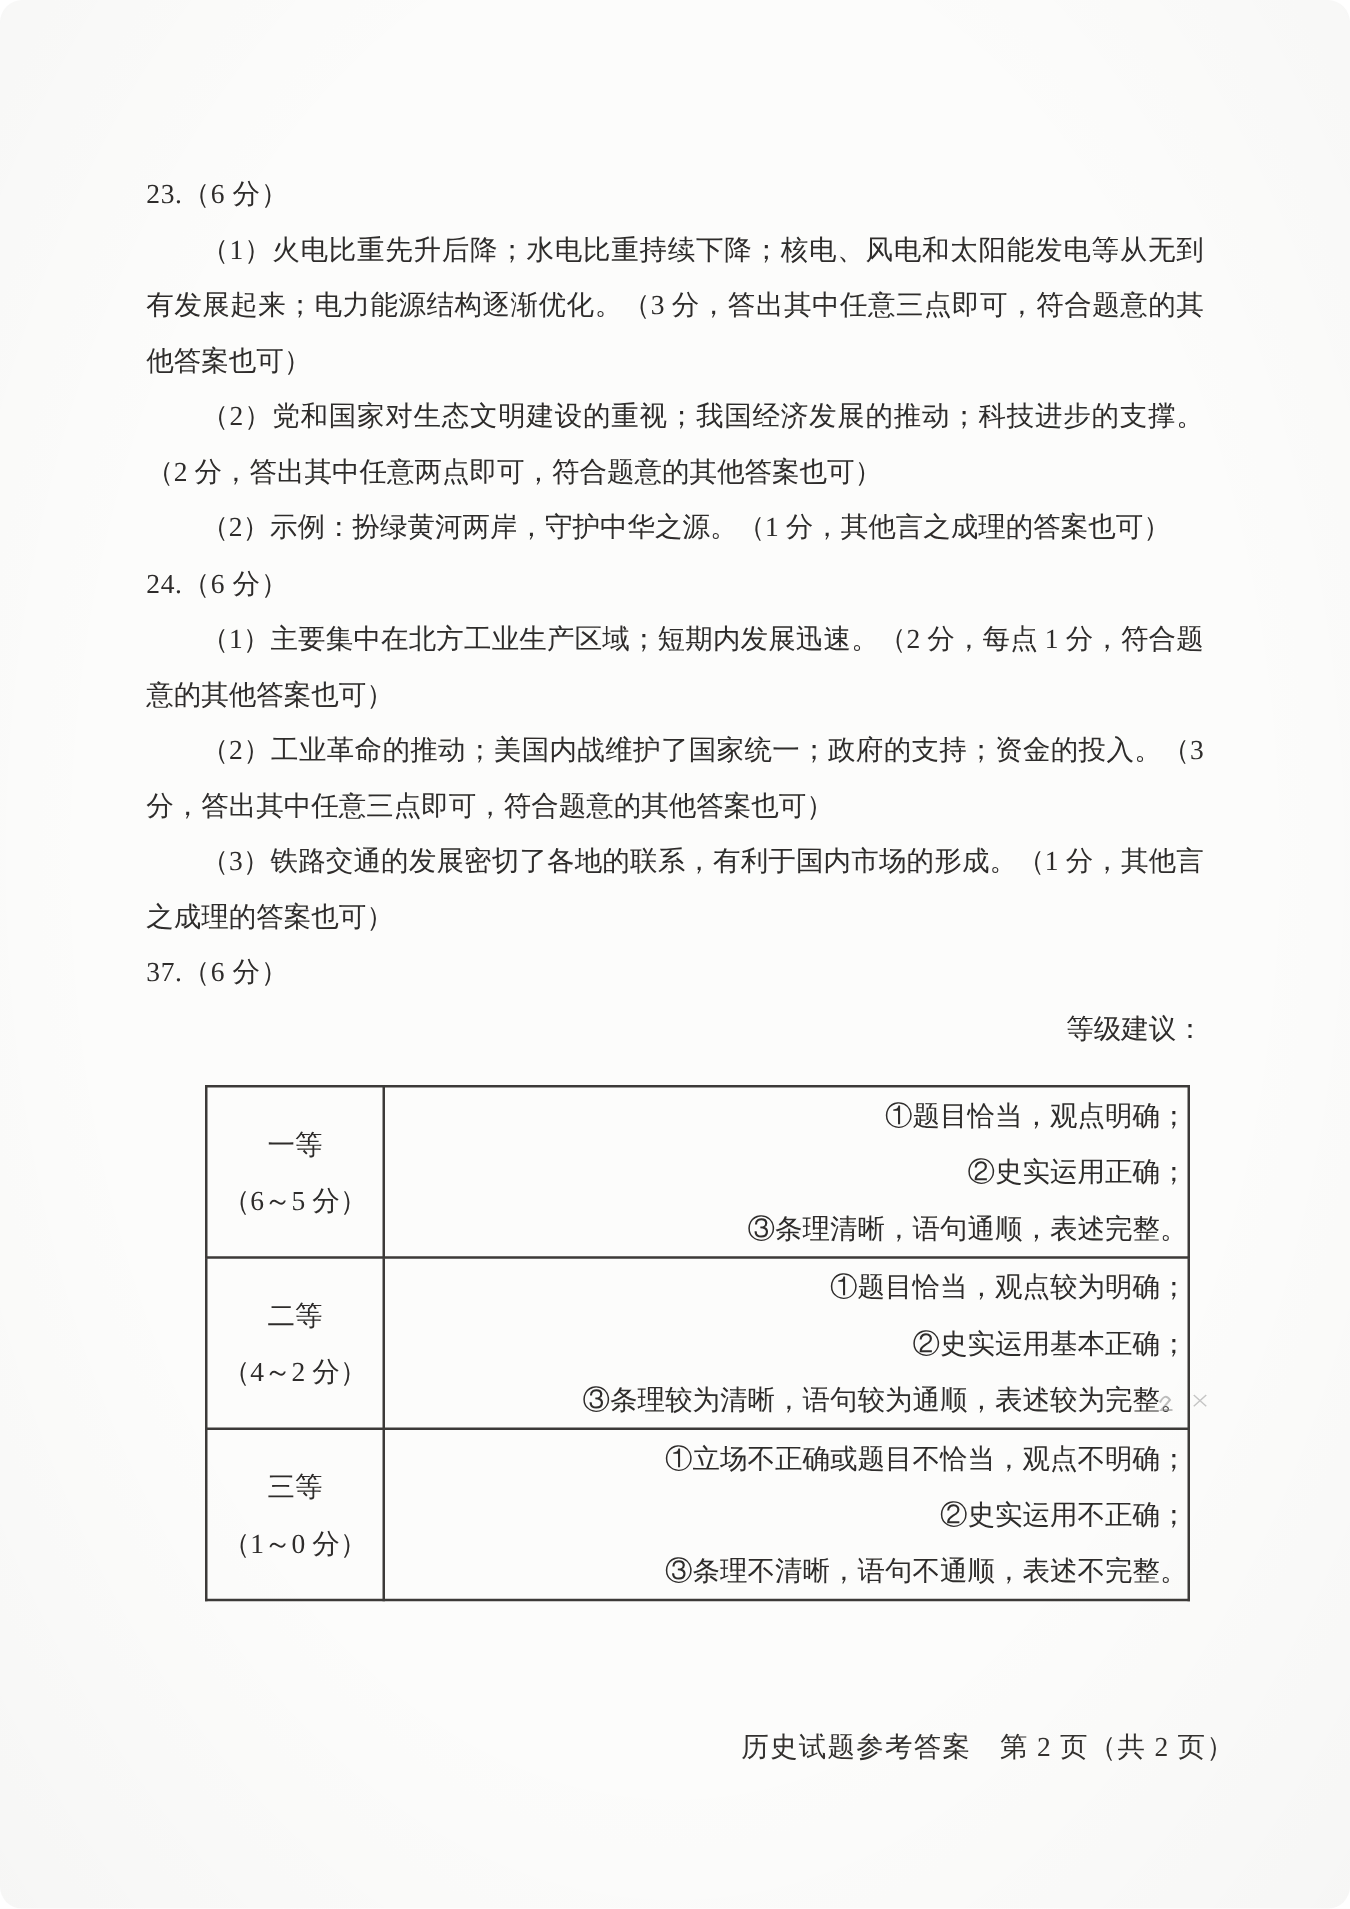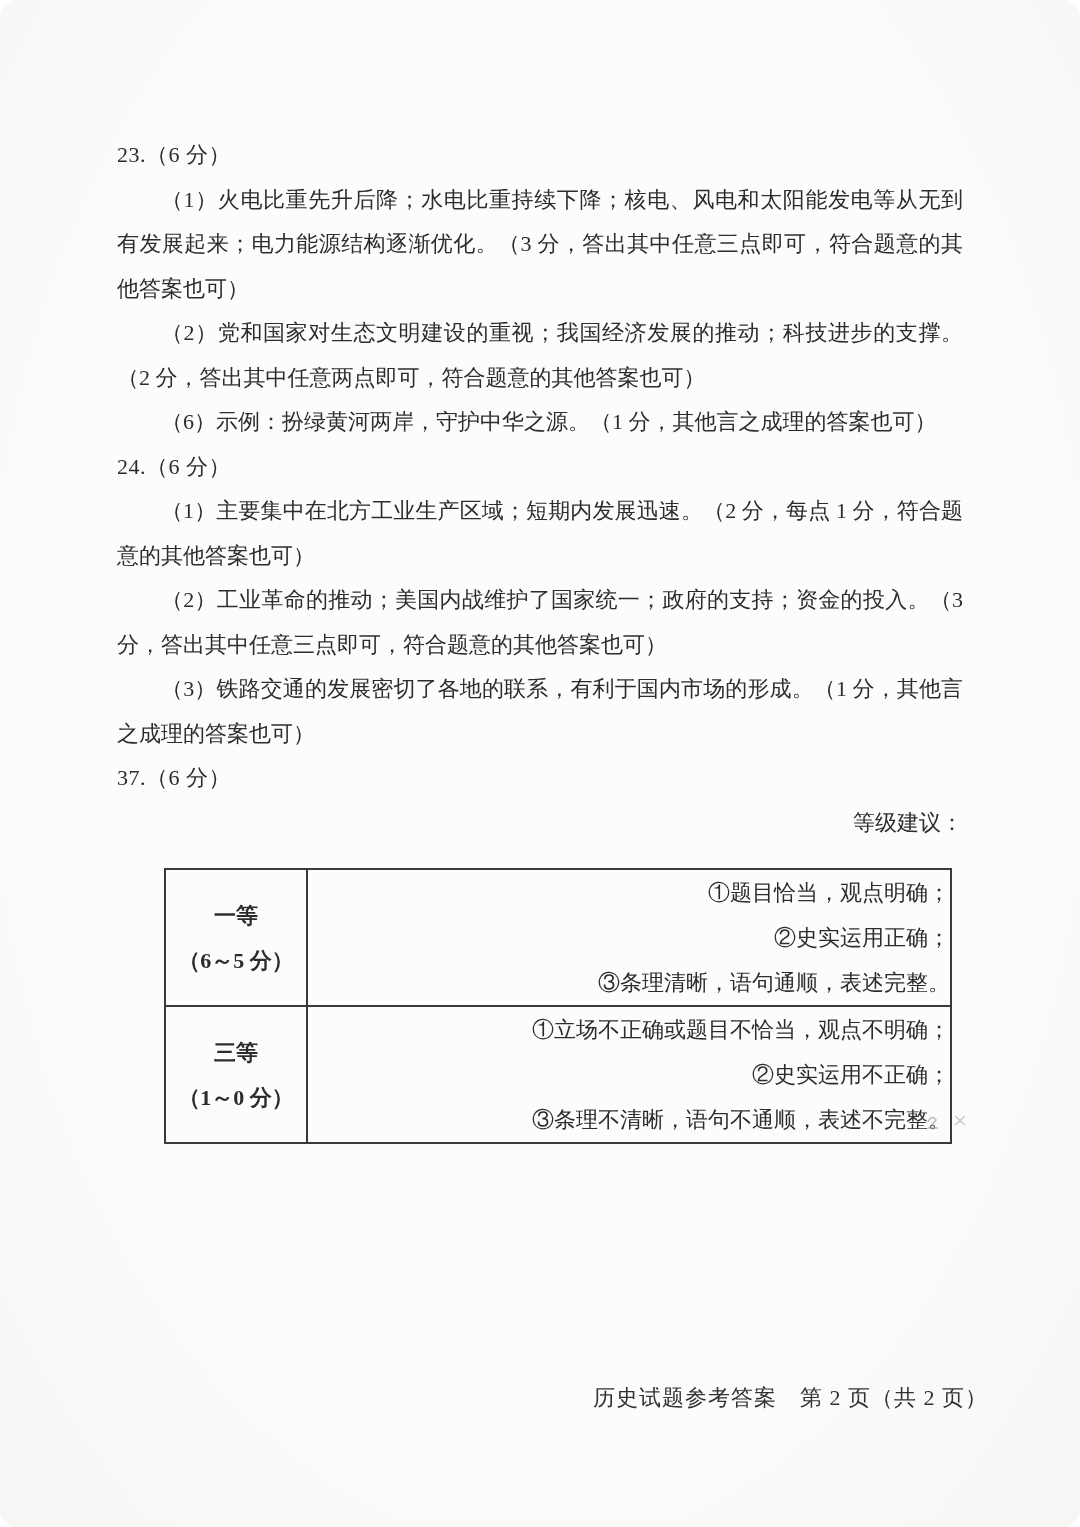--- a/index.html
+++ b/index.html
@@ -57,21 +57,20 @@
   }
   .grade-table td.grade-cell {
     width: 142px;
     text-align: center;
     vertical-align: middle;
   }
   .grade-cell p {
     margin: 0;
     font-size: 22px;
     line-height: 45px;
-    font-weight: bold;
   }
   .criteria-cell {
     vertical-align: middle;
     padding-left: 14px !important;
   }
   .criteria-cell p {
     margin: 0;
     font-size: 22px;
     line-height: 45px;
     text-align: right;
@@ -104,21 +103,21 @@
 <body>
 
 <div class="page">
 
   <div class="content">
 
     <section>
       <p class="q-number">23.（6 分）</p>
       <p class="answer">（1）火电比重先升后降；水电比重持续下降；核电、风电和太阳能发电等从无到有发展起来；电力能源结构逐渐优化。（3 分，答出其中任意三点即可，符合题意的其他答案也可）</p>
       <p class="answer">（2）党和国家对生态文明建设的重视；我国经济发展的推动；科技进步的支撑。（2 分，答出其中任意两点即可，符合题意的其他答案也可）</p>
-      <p class="answer">（6）示例：扮绿黄河两岸，守护中华之源。（1 分，其他言之成理的答案也可）</p>
+      <p class="answer">（2）示例：扮绿黄河两岸，守护中华之源。（1 分，其他言之成理的答案也可）</p>
     </section>
 
     <section>
       <p class="q-number">24.（6 分）</p>
       <p class="answer">（1）主要集中在北方工业生产区域；短期内发展迅速。（2 分，每点 1 分，符合题意的其他答案也可）</p>
       <p class="answer">（2）工业革命的推动；美国内战维护了国家统一；政府的支持；资金的投入。（3 分，答出其中任意三点即可，符合题意的其他答案也可）</p>
       <p class="answer">（3）铁路交通的发展密切了各地的联系，有利于国内市场的形成。（1 分，其他言之成理的答案也可）</p>
     </section>
 
     <section>
@@ -129,20 +128,31 @@
         <tbody>
           <tr>
             <td class="grade-cell">
               <p>一等</p>
               <p>（6～5 分）</p>
             </td>
             <td class="criteria-cell">
               <p>①题目恰当，观点明确；</p>
               <p>②史实运用正确；</p>
               <p>③条理清晰，语句通顺，表述完整。</p>
+            </td>
+          </tr>
+          <tr>
+            <td class="grade-cell">
+              <p>二等</p>
+              <p>（4～2 分）</p>
+            </td>
+            <td class="criteria-cell">
+              <p>①题目恰当，观点较为明确；</p>
+              <p>②史实运用基本正确；</p>
+              <p>③条理较为清晰，语句较为通顺，表述较为完整。</p>
             </td>
           </tr>
           <tr>
             <td class="grade-cell">
               <p>三等</p>
               <p>（1～0 分）</p>
             </td>
             <td class="criteria-cell">
               <p>①立场不正确或题目不恰当，观点不明确；</p>
               <p>②史实运用不正确；</p>

